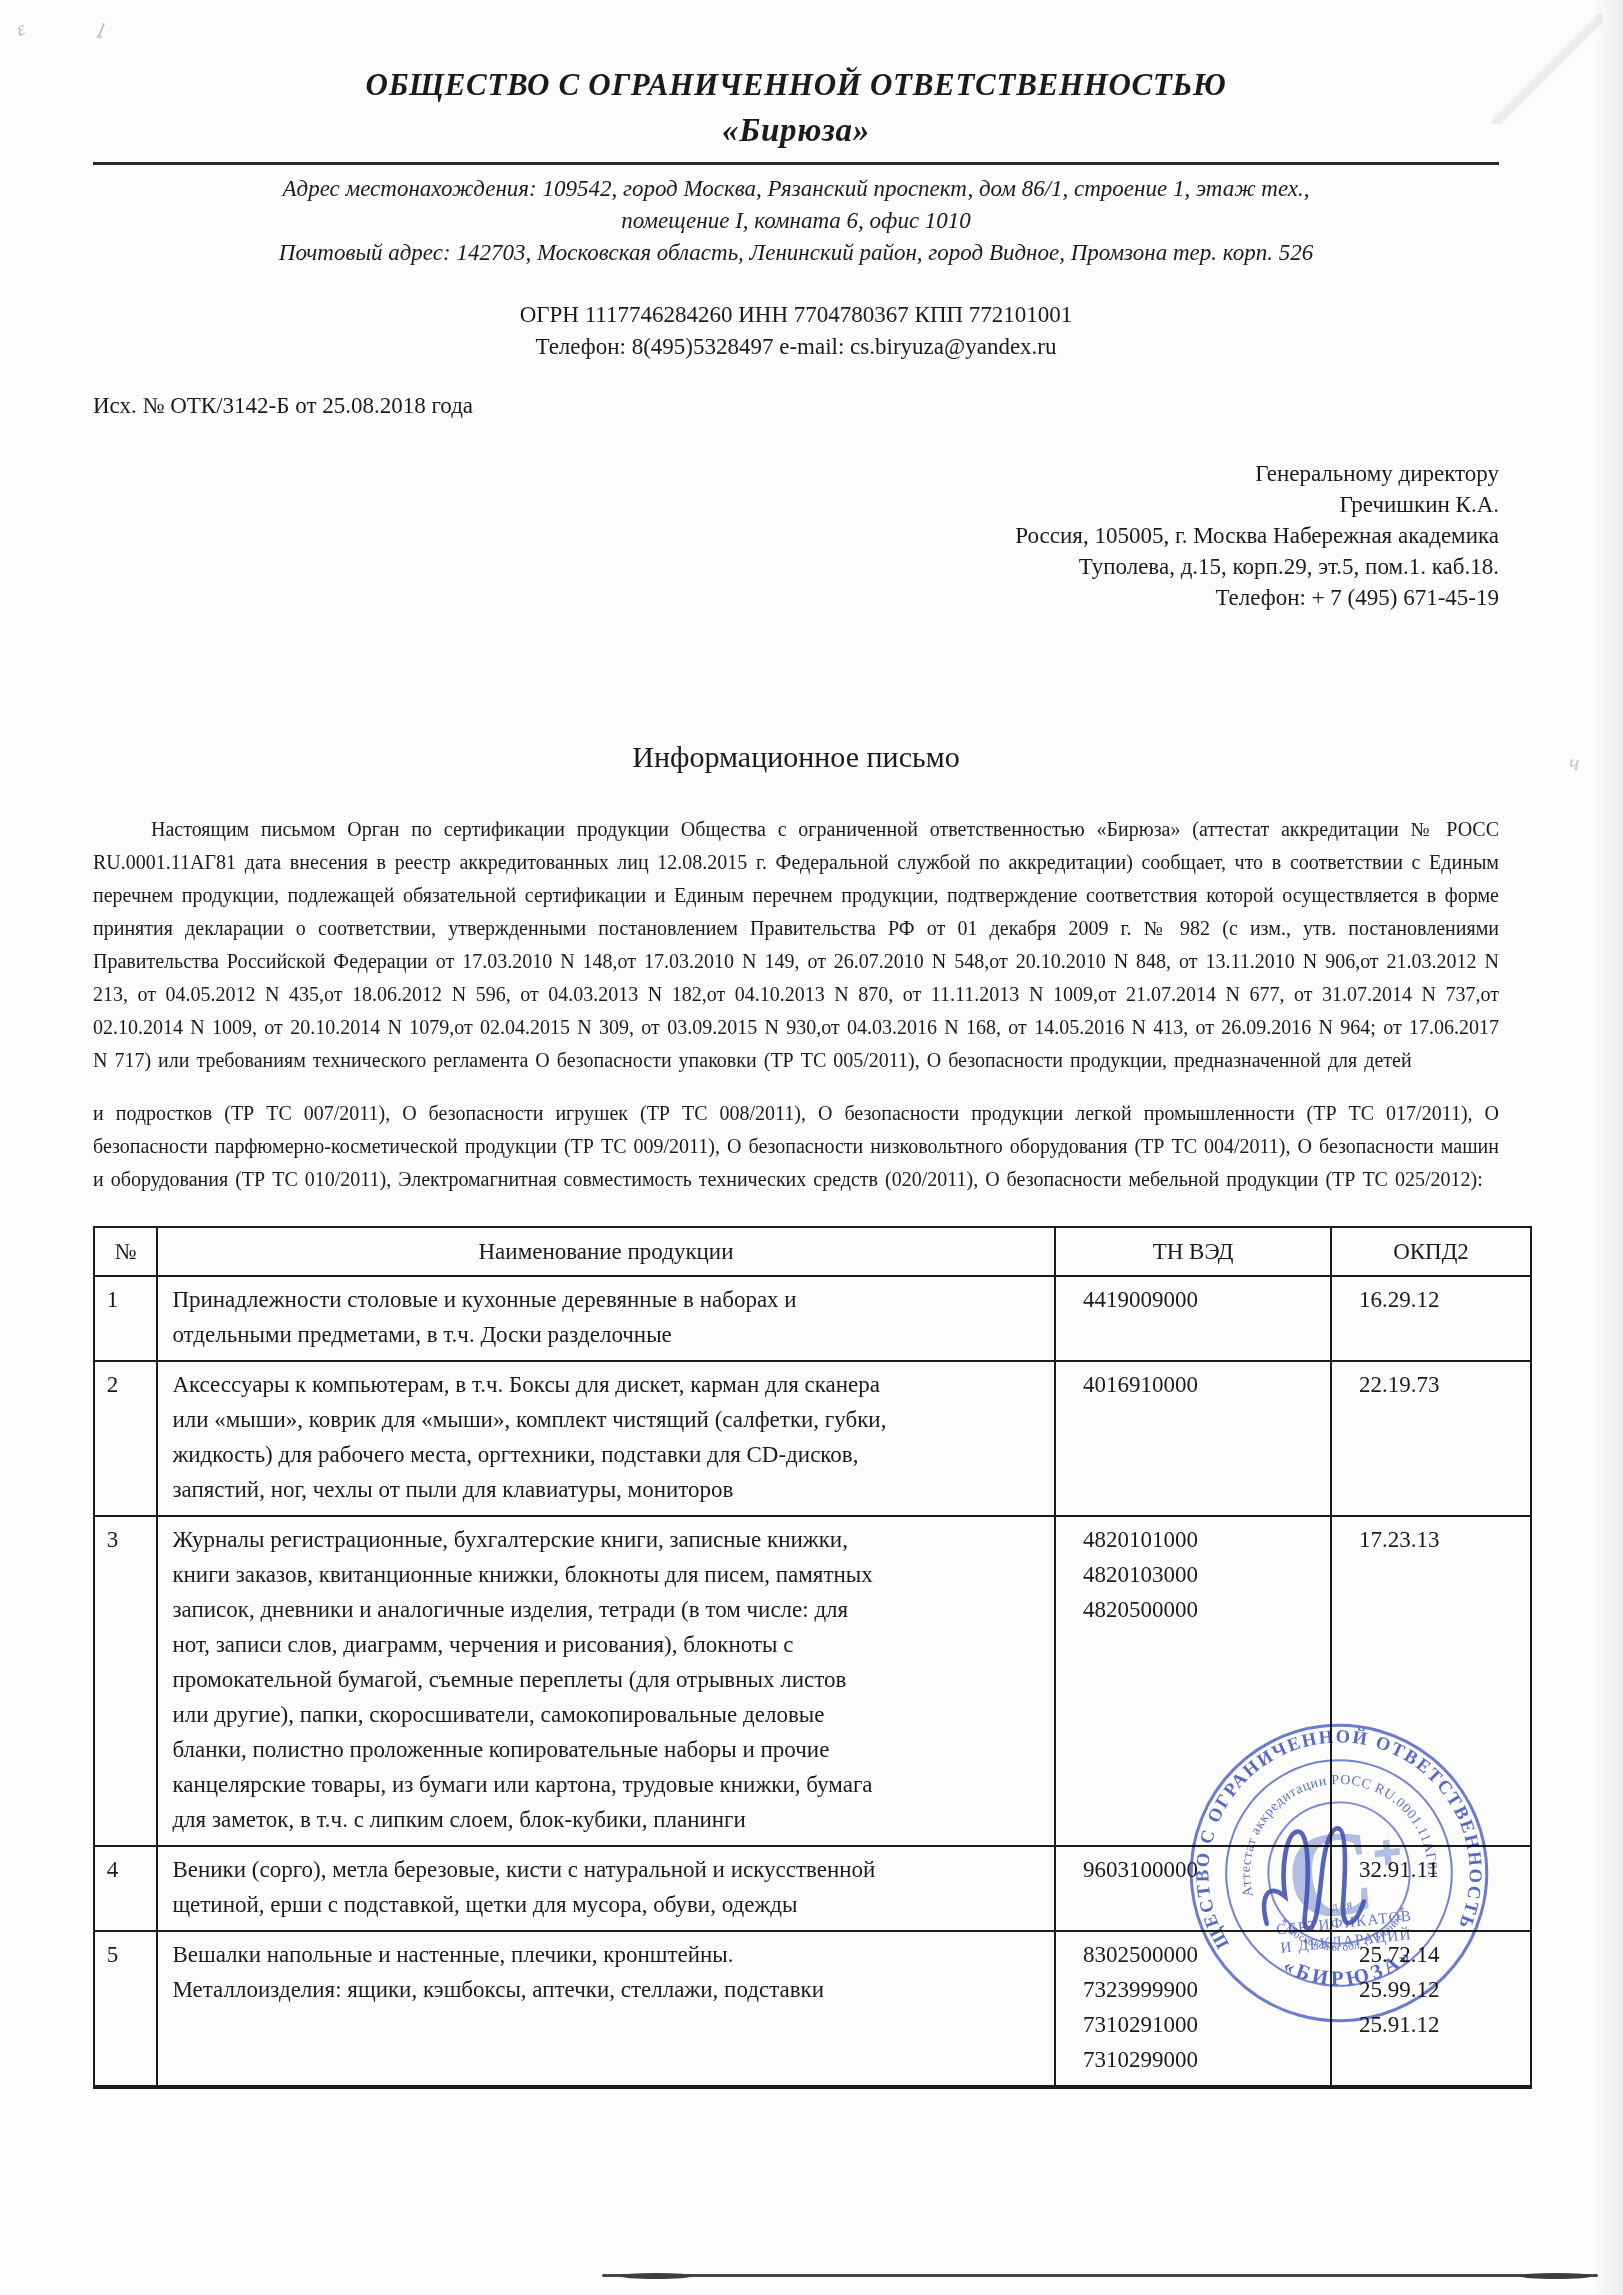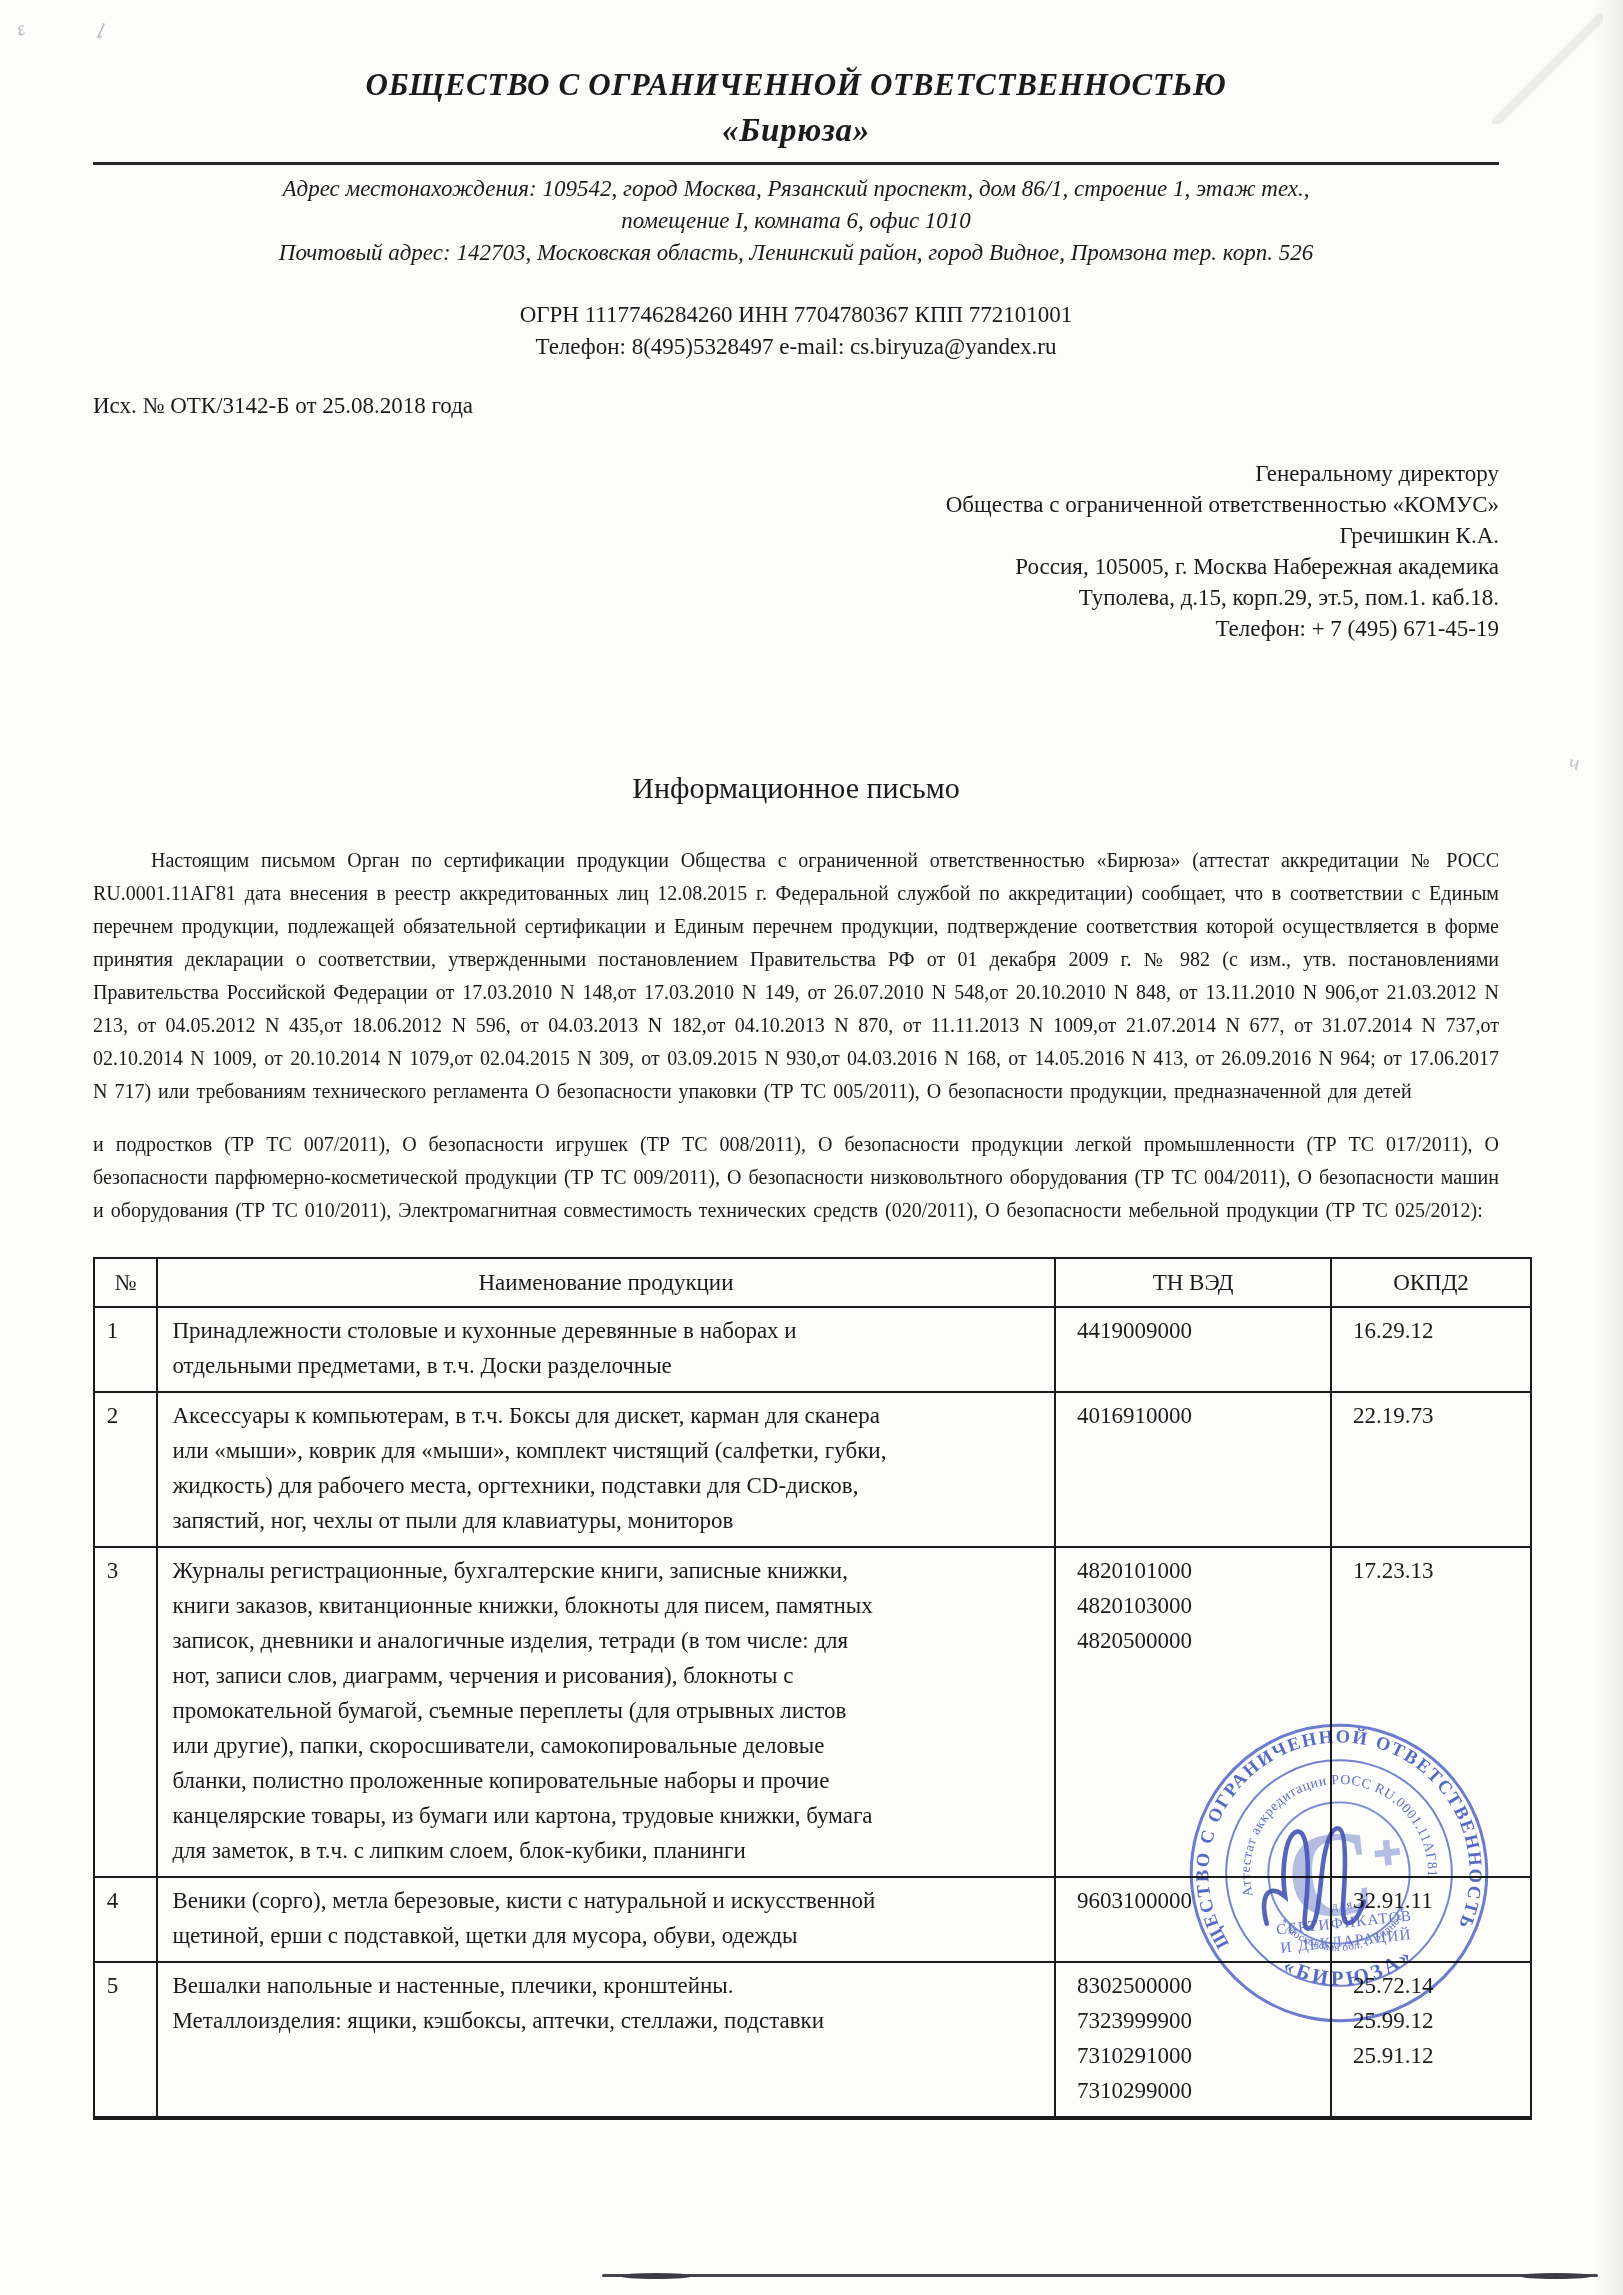--- a/index.html
+++ b/index.html
@@ -67,21 +67,21 @@
   .doc-table th, .doc-table td {
     border:2px solid #1c1c1c;
     border-top-width:2.6px; border-bottom-width:2.6px;
     vertical-align:top;
     line-height:35px;
     white-space:pre-line;
   }
   .doc-table th { font-weight:normal; text-align:center; padding:5.9px 3.9px; }
   .doc-table td { padding:5.2px 7.9px 7.9px 14.4px; }
   td.c-num { padding-left:11.8px; }
-  td.c-code { padding-left:21px; }
+  td.c-code { padding-left:27px; }
 
   .stamp {
     position:absolute; left:1184px; top:1718px; width:310px; height:310px;
     mix-blend-mode:multiply; opacity:0.93;
     transform:rotate(-6deg);
   }
 </style>
 </head>
 <body>
 
@@ -107,21 +107,20 @@
 
     <div class="reg-block">
       <div class="addr-line">ОГРН 1117746284260 ИНН 7704780367 КПП 772101001</div>
       <div class="addr-line">Телефон: 8(495)5328497 e-mail: cs.biryuza@yandex.ru</div>
     </div>
 
     <div class="out-ref">Исх. № ОТК/3142-Б от 25.08.2018 года</div>
 
     <div class="addressee">
       <div>Генеральному директору</div>
-      <div>Общества с ограниченной ответственностью «КОМУС»</div>
       <div>Гречишкин К.А.</div>
       <div>Россия, 105005, г. Москва Набережная академика</div>
       <div>Туполева, д.15, корп.29, эт.5, пом.1. каб.18.</div>
       <div>Телефон: + 7 (495) 671-45-19</div>
     </div>
 
     <div class="letter-title">Информационное письмо</div>
 
     <p class="body-par first">Настоящим письмом Орган по сертификации продукции Общества с ограниченной ответственностью «Бирюза» (аттестат аккредитации № РОСС RU.0001.11АГ81 дата внесения в реестр аккредитованных лиц  12.08.2015 г. Федеральной службой по аккредитации) сообщает, что в соответствии с Единым перечнем продукции, подлежащей обязательной сертификации и Единым перечнем продукции, подтверждение соответствия которой осуществляется в форме принятия декларации о соответствии, утвержденными постановлением Правительства РФ от 01 декабря 2009 г. № 982 (с изм., утв. постановлениями Правительства Российской Федерации от 17.03.2010 N 148,от 17.03.2010 N 149, от 26.07.2010 N 548,от 20.10.2010 N 848, от 13.11.2010 N 906,от 21.03.2012 N 213, от 04.05.2012 N 435,от 18.06.2012 N 596, от 04.03.2013 N 182,от 04.10.2013 N 870, от 11.11.2013 N 1009,от 21.07.2014 N 677, от 31.07.2014 N 737,от 02.10.2014 N 1009, от 20.10.2014 N 1079,от 02.04.2015 N 309, от 03.09.2015 N 930,от 04.03.2016 N 168, от 14.05.2016 N 413, от 26.09.2016 N 964; от 17.06.2017 N 717) или требованиям технического регламента О безопасности упаковки (ТР ТС 005/2011), О безопасности продукции, предназначенной для детей</p>
     <p class="body-par">и подростков (ТР ТС 007/2011), О безопасности игрушек (ТР ТС 008/2011), О безопасности продукции легкой промышленности (ТР ТС 017/2011), О безопасности парфюмерно-косметической продукции (ТР ТС 009/2011), О безопасности низковольтного оборудования (ТР ТС 004/2011), О безопасности машин и оборудования (ТР ТС 010/2011), Электромагнитная совместимость технических средств (020/2011), О безопасности мебельной продукции (ТР ТС 025/2012):</p>

